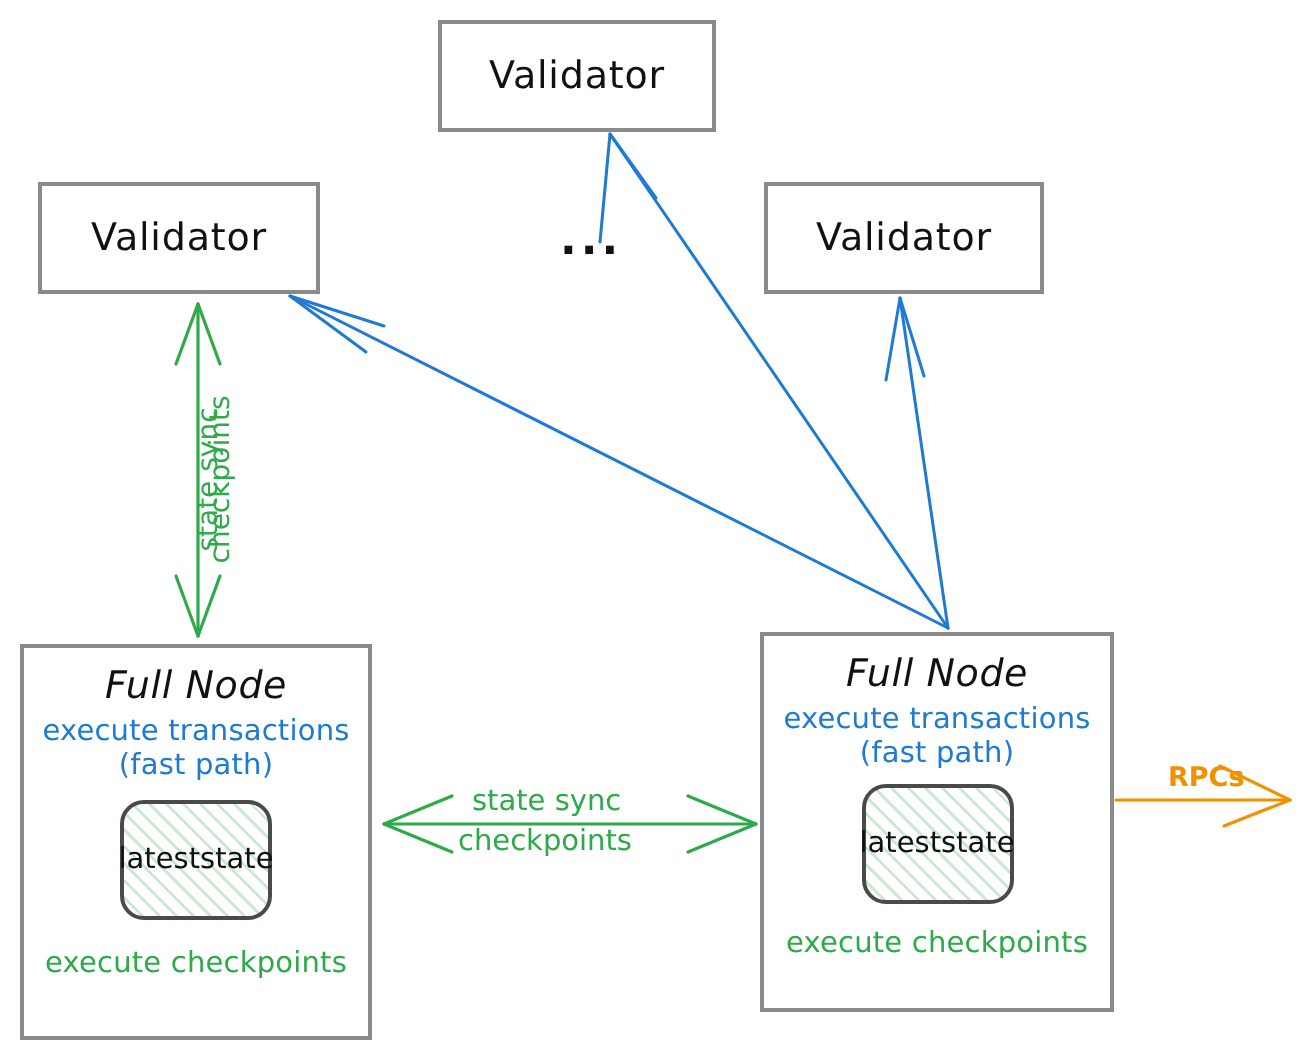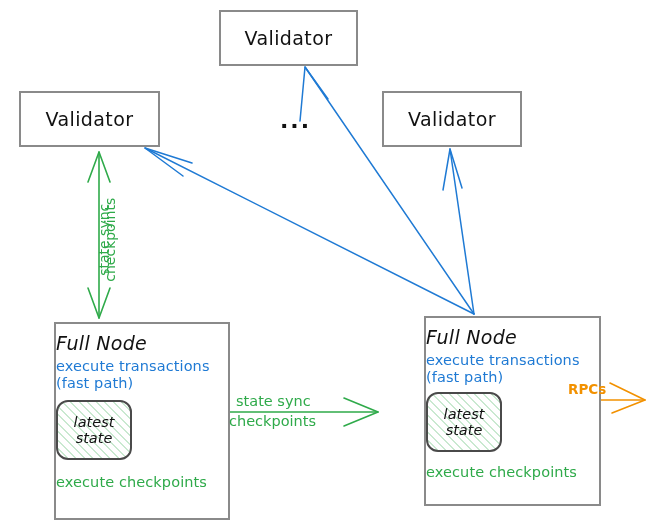--- a/index.html
+++ b/index.html
@@ -45,22 +45,21 @@
     font-family: "DejaVu Sans", sans-serif;
     font-size: 19px;
     color: #111111;
     letter-spacing: 0.4px;
   }
 
   .fullnode {
     padding-top: 8px;
     display: flex;
     flex-direction: column;
-    align-items: flex-start;
-    margin-left: 44px;
+    align-items: center;
   }
   .fn-title {
     font-size: 19px;
     color: #111111;
     font-style: italic;
     margin-bottom: 4px;
     letter-spacing: .3px;
   }
   .fn-blue {
     font-size: 14.5px;
@@ -84,25 +83,24 @@
     border: 2px solid #4a4a4a;
     border-radius: 12px;
     background-color: #ffffff;
     background-image: repeating-linear-gradient(
         45deg,
         rgba(47,170,74,0.26) 0px,
         rgba(47,170,74,0.26) 1.2px,
         rgba(255,255,255,0) 1.2px,
         rgba(255,255,255,0) 6px);
     display: flex;
-    flex-direction: column;
+    flex-direction: row;
     align-items: center;
     justify-content: center;
     line-height: 1.15;
-    font-style: italic;
   }
   .state-chip span {
     font-size: 14.5px;
     color: #111111;
   }
 
   
   .lab {
     position: absolute;
     z-index: 4;
@@ -198,15 +196,15 @@
     <div class="fn-green" style="margin-top:12px;">execute checkpoints</div>
   </div>
 
   <div class="vert-label" style="left:57px; top:231px; width:96px;">state sync</div>
   <div class="vert-label" style="left:63px; top:231px; width:96px;">checkpoints</div>
 
   <div class="lab lab-green" style="left:236px; top:393px;">state sync</div>
   <div class="lab lab-green" style="left:229px; top:413px;">checkpoints</div>
 
 
-  <div class="lab lab-orange" style="left:568px; top:381px;">RPCs</div>
+  <div class="lab lab-orange" style="left:584px; top:381px;">RPCs</div>
 
 </div>
 
 </body></html>

